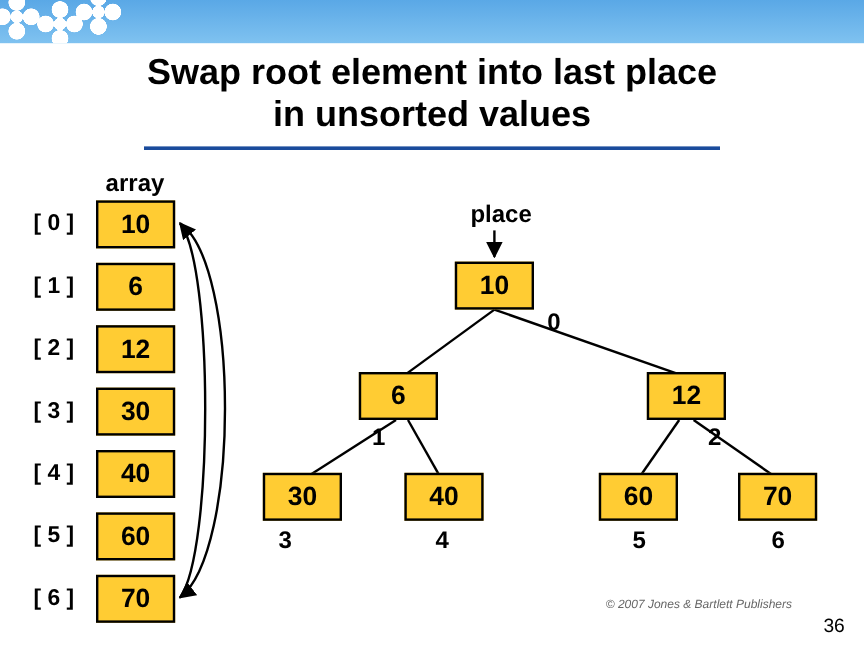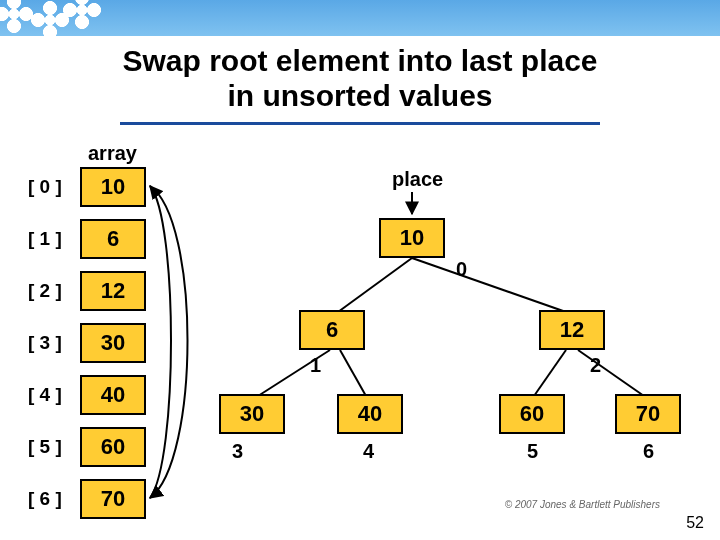--- a/index.html
+++ b/index.html
@@ -158,13 +158,13 @@
 <div class="node" style="left:337px; top:394px;">40</div>
 <div class="tree-idx" style="left:363px; top:440px;">4</div>
 
 <div class="node" style="left:499px; top:394px;">60</div>
 <div class="tree-idx" style="left:527px; top:440px;">5</div>
 
 <div class="node" style="left:615px; top:394px;">70</div>
 <div class="tree-idx" style="left:643px; top:440px;">6</div>
 
 <div class="copyright">© 2007 Jones &amp; Bartlett Publishers</div>
-<div class="footer">52</div>
+<div class="footer">36</div>
 
 </body></html>

